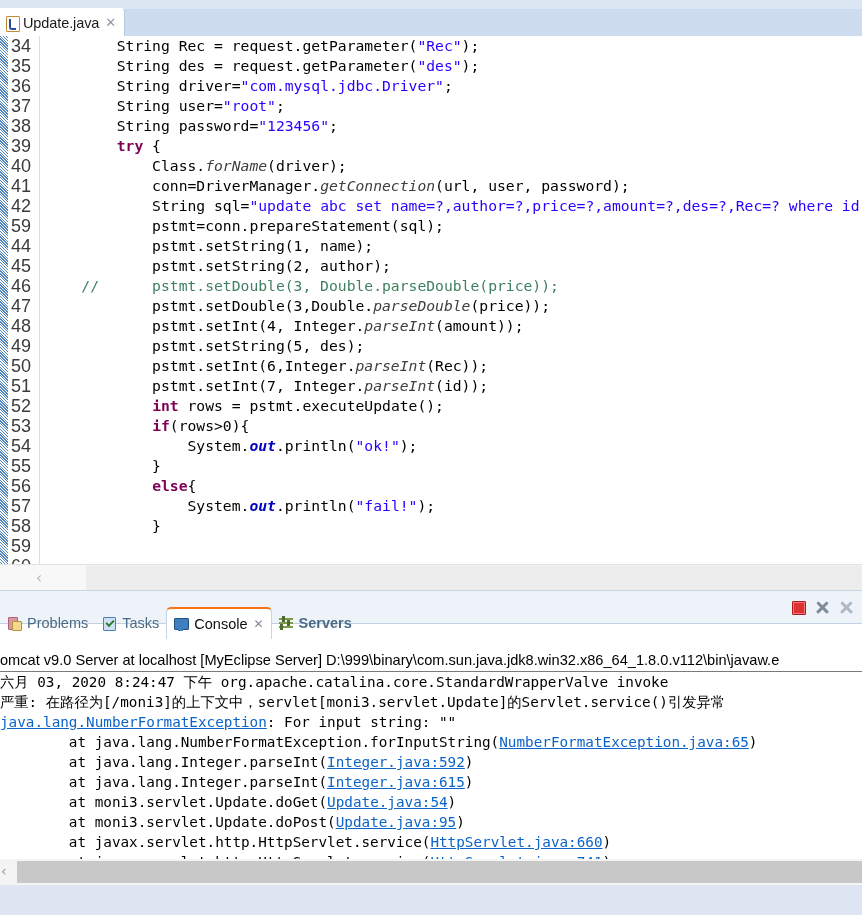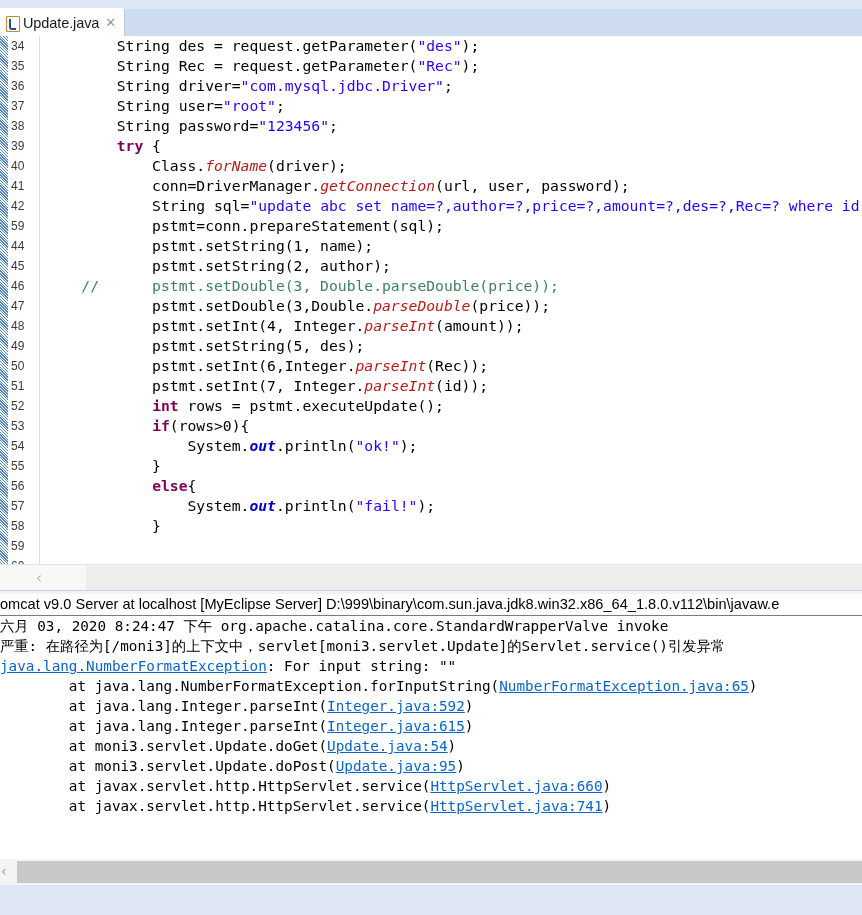--- a/index.html
+++ b/index.html
@@ -72,32 +72,32 @@
     position:absolute;left:39px;top:0;width:1px;height:528px;
     background:#dededc;
   }
   .code-area{
     position:absolute;left:40px;top:0;right:0;height:528px;overflow:hidden;
   }
   .row{height:20px;line-height:20px;white-space:pre;}
   .lnum{
     text-align:left;padding-left:3px;
     font-family:"Liberation Sans", sans-serif;
-    font-size:12px;color:#3b3b3b;
+    font-size:18px;color:#3b3b3b;
   }
   .code{
     font-family:"DejaVu Sans Mono", monospace;
     font-size:14.7px;
     padding-left:6px;
     color:#000000;
   }
   .kw{color:#7f0055;font-weight:bold;}
   .str{color:#2a00ff;}
   .cmt{color:#3f7f5f;}
-  .mth{font-style:italic;color:#b91c1c;}
+  .mth{font-style:italic;color:#404040;}
   .fld{color:#0000c0;font-style:italic;font-weight:bold;}
 
   
   .editor-hscroll{
     position:absolute;left:0;top:564px;width:862px;height:26px;
     background:#f3f3f3;border-top:1px solid #e2e2e2;
   }
   .ehs-left{
     position:absolute;left:0;top:0;width:86px;height:26px;
     background:#f8f8f8;
@@ -190,21 +190,21 @@
     background:#7f8c99;border-radius:1px;
   }
   .ic-x:before{transform:rotate(45deg);}
   .ic-x:after{transform:rotate(-45deg);}
   .ic-x2{opacity:.55;}
   .ic-x2:before{transform:rotate(45deg);}
   .ic-x2:after{transform:rotate(-45deg);}
 
   
   .console{
-    position:absolute;left:0;top:594px;width:862px;height:243px;
+    position:absolute;left:0;top:650px;width:862px;height:243px;
     background:#ffffff;overflow:hidden;
   }
   .cline{
     height:20px;line-height:20px;white-space:pre;
     font-family:"DejaVu Sans Mono", monospace;
     font-size:14.3px;color:#000000;
   }
   .cline.hdr{
     font-family:"Liberation Sans", sans-serif;
     font-size:14.6px;
@@ -273,22 +273,22 @@
         <div class="row lnum">54</div>
         <div class="row lnum">55</div>
         <div class="row lnum">56</div>
         <div class="row lnum">57</div>
         <div class="row lnum">58</div>
         <div class="row lnum">59</div>
         <div class="row lnum">60</div>
       </div>
     <div class="sep"></div>
     <div class="code-area" id="code-area">
+        <div class="row code"><span>        String Rec = request.getParameter(</span><span class="str">"Rec"</span><span>);</span></div>
         <div class="row code"><span>        String des = request.getParameter(</span><span class="str">"des"</span><span>);</span></div>
-        <div class="row code"><span>        String Rec = request.getParameter(</span><span class="str">"Rec"</span><span>);</span></div>
         <div class="row code"><span>        String driver=</span><span class="str">"com.mysql.jdbc.Driver"</span><span>;</span></div>
         <div class="row code"><span>        String user=</span><span class="str">"root"</span><span>;</span></div>
         <div class="row code"><span>        String password=</span><span class="str">"123456"</span><span>;</span></div>
         <div class="row code"><span>        </span><span class="kw">try</span><span> {</span></div>
         <div class="row code"><span>            Class.</span><span class="mth">forName</span><span>(driver);</span></div>
         <div class="row code"><span>            conn=DriverManager.</span><span class="mth">getConnection</span><span>(url, user, password);</span></div>
         <div class="row code"><span>            String sql=</span><span class="str">"update abc set name=?,author=?,price=?,amount=?,des=?,Rec=? where id</span></div>
         <div class="row code"><span>            pstmt=conn.prepareStatement(sql);</span></div>
         <div class="row code"><span>            pstmt.setString(1, name);</span></div>
         <div class="row code"><span>            pstmt.setString(2, author);</span></div>

